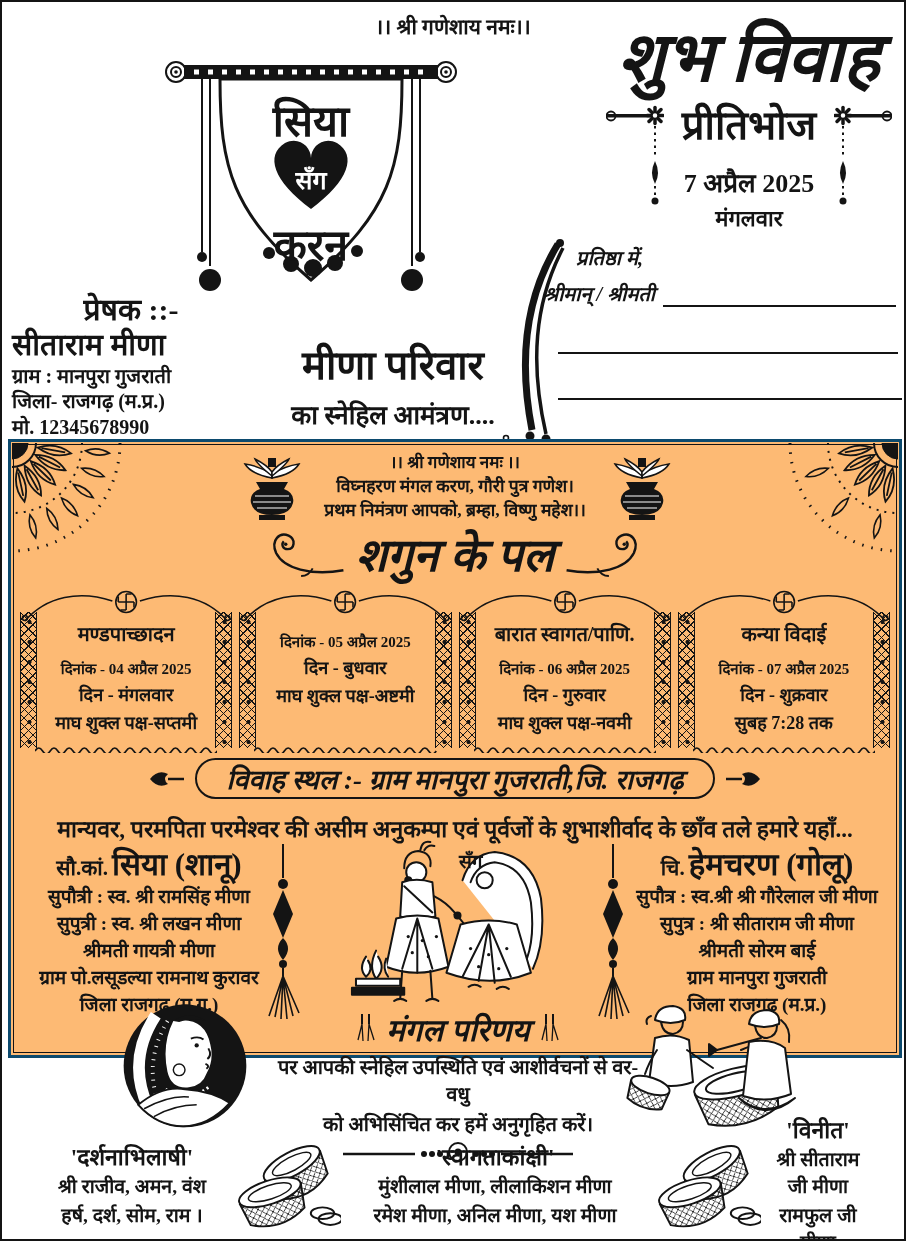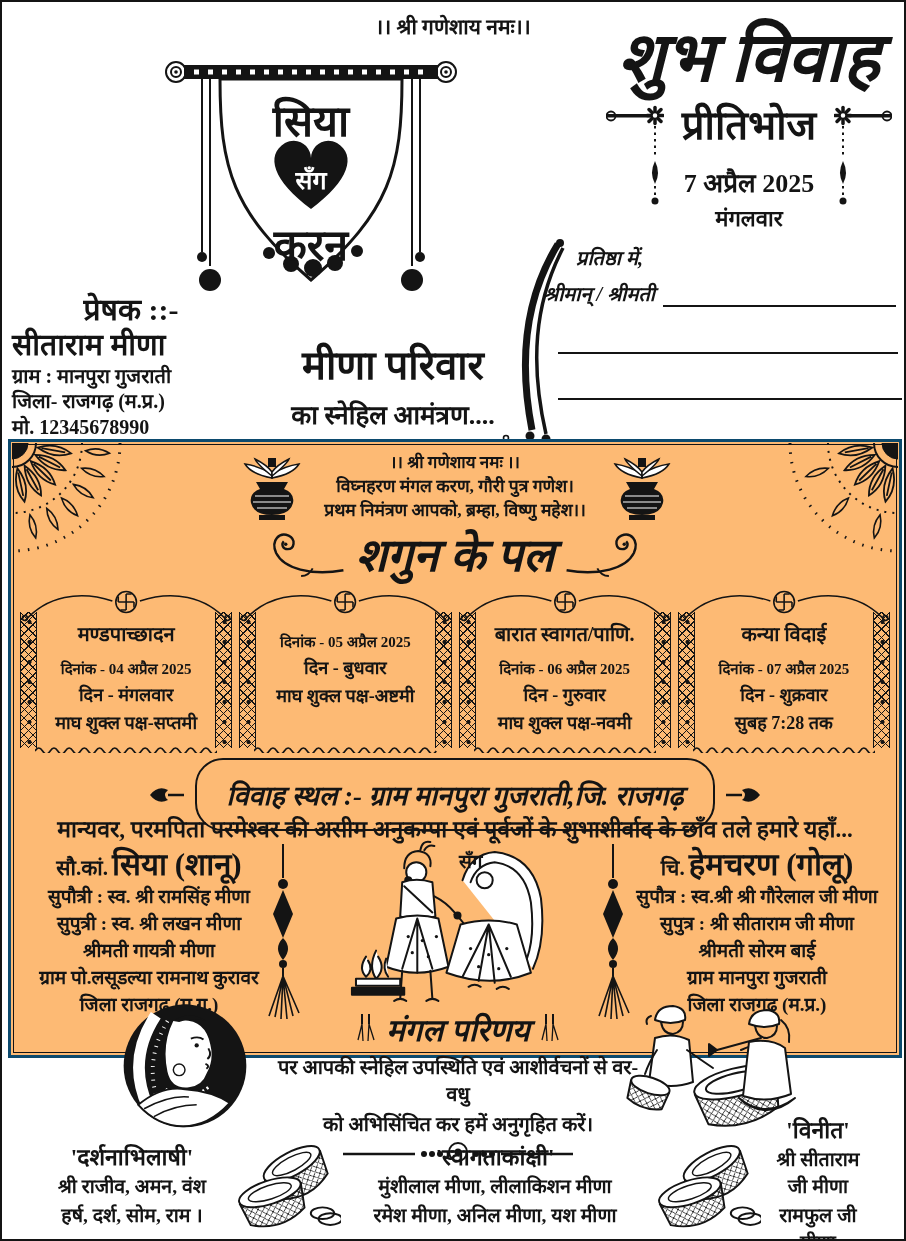--- a/index.html
+++ b/index.html
@@ -69,21 +69,21 @@
               repeating-linear-gradient(-45deg, transparent 0 5px, #141414 5px 6px);
             background-size:17px 20px, auto, auto; }
   .pl { left:1px; } .pr { right:1px; }
   .ev-name  { font-size:20px; font-weight:bold; }
   .ev-date  { font-size:15px; font-weight:bold; margin-top:11px; }
   .ev-day   { font-size:18px; font-weight:bold; margin-top:4px; }
   .ev-tithi { font-size:18px; font-weight:bold; margin-top:4px; }
   .event .wave { position:absolute; bottom:-3px; left:16px; width:calc(100% - 32px); height:8px; }
 
   .venue-row { top:316px; left:0; width:100%; display:flex; justify-content:center; align-items:center; gap:10px; }
-  .venue-pill { border:2.5px solid #141414; border-radius:28px; padding:16px 30px; font-size:27px; font-weight:bold; font-style:italic; }
+  .venue-pill { border:2.5px solid #141414; border-radius:28px; padding:0 30px; font-size:27px; font-weight:bold; font-style:italic; }
   .intro { top:370px; left:8px; right:8px; text-align:center; font-size:23px; font-weight:bold; }
 
   .bride-block { left:4px; top:400px; width:268px; text-align:center; }
   .groom-block { right:4px; top:400px; width:276px; text-align:center; }
   .person-head { white-space:nowrap; }
   .p-prefix { font-size:21px; font-weight:bold; }
   .p-name { font-size:31px; font-weight:bold; }
   .person-block div.pline { font-size:19px; font-weight:bold; line-height:1.42; }
   .tassel-l { left:252px; top:402px; }
   .tassel-r { left:582px; top:402px; }

